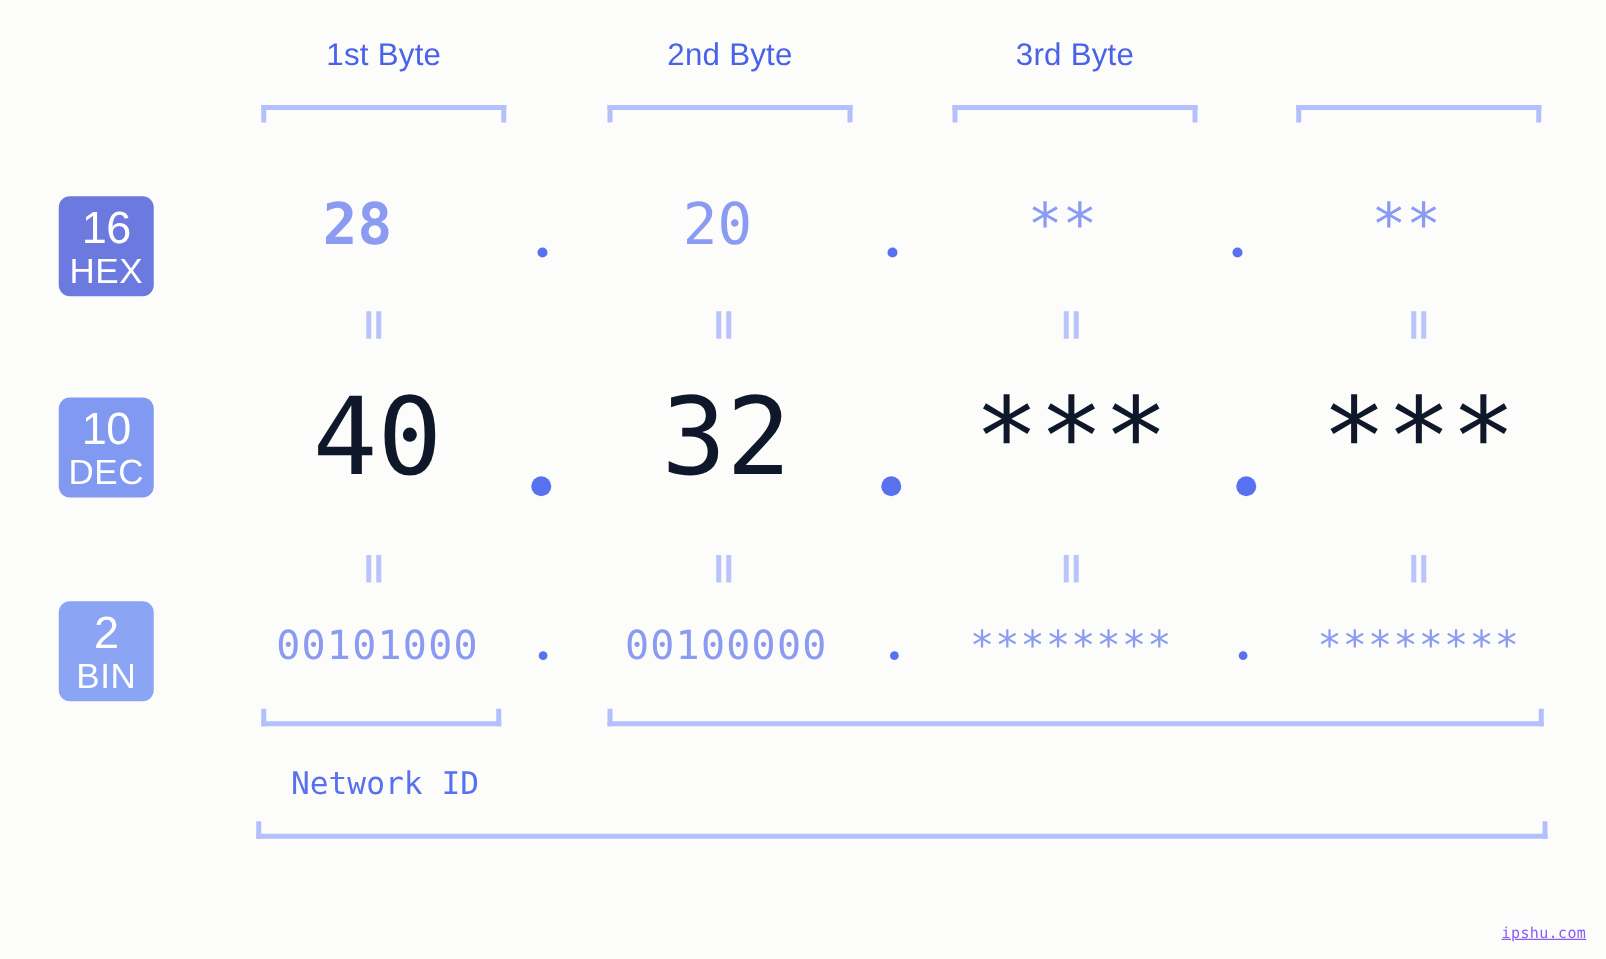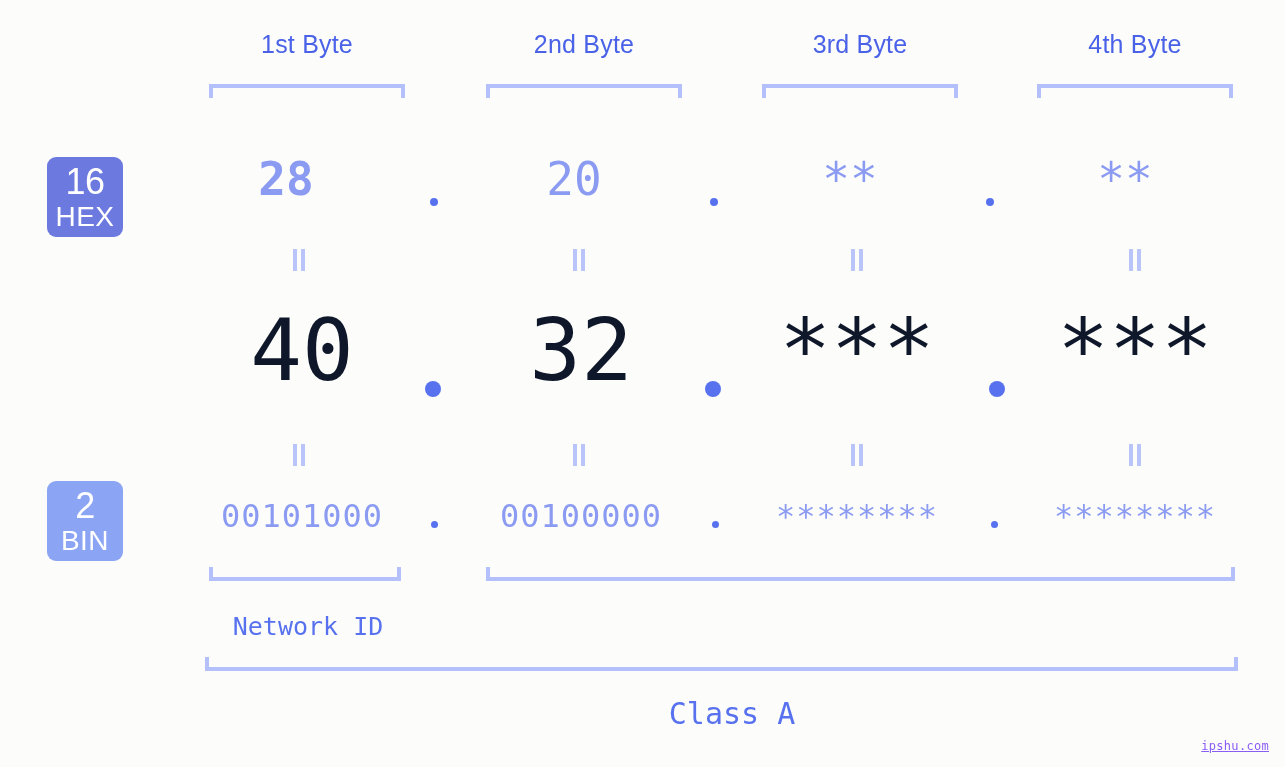--- a/index.html
+++ b/index.html
@@ -162,32 +162,35 @@
   }
 </style>
 </head>
 <body>
 
 <div id="stage">
 
   <div class="byte-head" style="left:207px;width:200px;">1st Byte</div>
   <div class="byte-head" style="left:484px;width:200px;">2nd Byte</div>
   <div class="byte-head" style="left:760px;width:200px;">3rd Byte</div>
-  <div class="byte-head" style="left:1035px;width:200px;">4th Byte</div>
 
   <div class="bracket-top" style="left:209px;width:196px;"></div>
   <div class="bracket-top" style="left:486px;width:196px;"></div>
   <div class="bracket-top" style="left:762px;width:196px;"></div>
   <div class="bracket-top" style="left:1037px;width:196px;"></div>
 
   <div class="badge" style="top:157px;background:#6c7ae0;">
     <span class="num">16</span>
     <span class="nm">HEX</span>
   </div>
 
+  <div class="badge" style="top:318px;background:#8199f0;">
+    <span class="num">10</span>
+    <span class="nm">DEC</span>
+  </div>
 
   <div class="badge" style="top:481px;background:#8ba4f4;">
     <span class="num">2</span>
     <span class="nm">BIN</span>
   </div>
 
   <div class="row-hex">
     <div class="val" style="left:196px;width:180px;font-weight:bold;">28</div>
     <div class="val" style="left:484px;width:180px;">20</div>
     <div class="val" style="left:760px;width:180px;">**</div>
@@ -253,17 +256,16 @@
     <div class="dot bin" style="left:712px;"></div>
     <div class="dot bin" style="left:991px;"></div>
   </div>
 
   <div class="bracket-bot" style="left:209px;top:567px;width:192px;"></div>
   <div class="bracket-bot" style="left:486px;top:567px;width:749px;"></div>
 
   <div class="caption" style="left:208px;top:612px;width:200px;">Network ID</div>
 
   <div class="bracket-bot" style="left:205px;top:657px;width:1033px;"></div>
-  <div class="caption big" style="left:632px;top:696px;width:200px;">Class A</div>
 
   <div class="watermark">ipshu.com</div>
 
 </div>
 
 </body></html>

